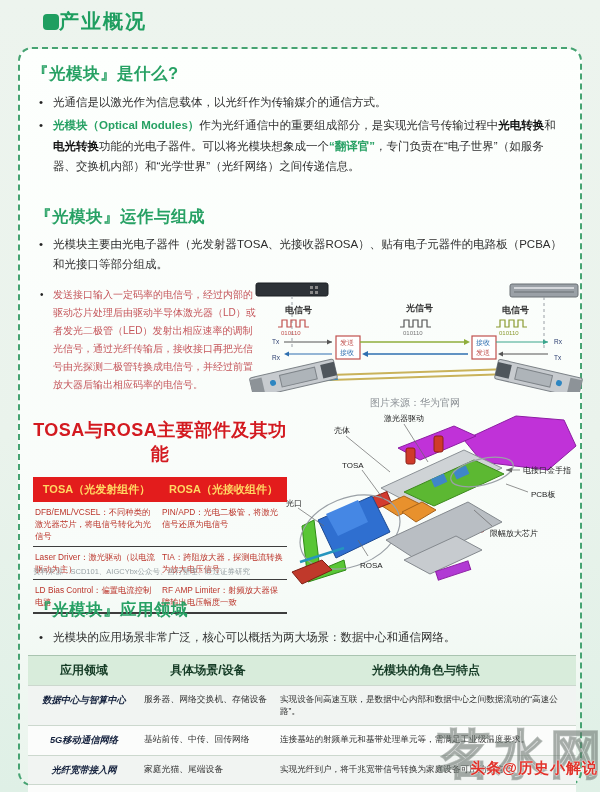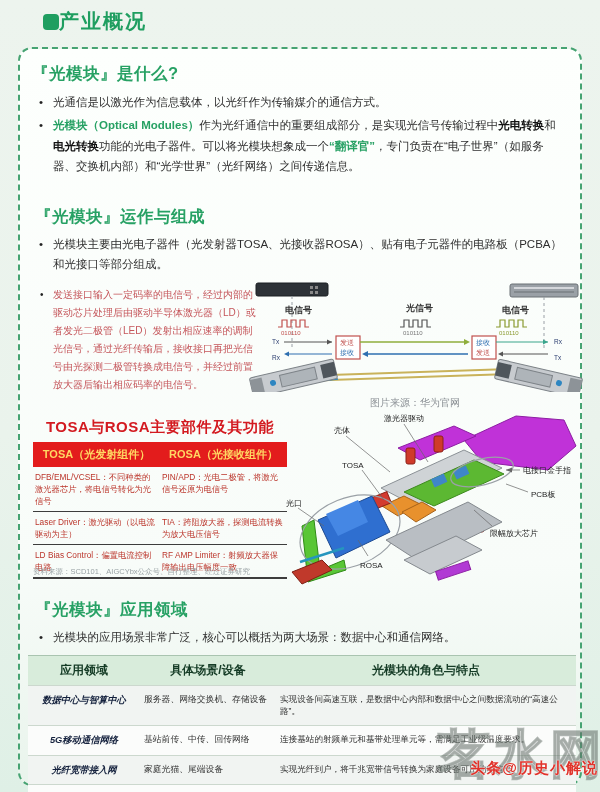--- a/index.html
+++ b/index.html
@@ -18,21 +18,21 @@
   .bullet{position:relative;margin:0 0 3px;padding-left:15px;font-size:11.5px;line-height:1.78;color:#2e2e2e;}
   .bullet .dot{position:absolute;left:1px;top:0;color:#222;}
   .gt{color:#27a164;font-weight:bold;}
   .bk{font-weight:bold;color:#121212;}
   
   .red-note{width:208px;font-size:10px;line-height:1.8;color:#c5565b;position:relative;padding-left:13px;}
   .red-note .dot{position:absolute;left:0;top:0;color:#222;}
   .caption{font-size:10px;color:#8a8f94;text-align:center;}
   
   .tosa{width:254px;}
-  .tosa .tt{font-size:15px;font-weight:bold;color:#d31a20;text-align:center;margin-bottom:5px;letter-spacing:.5px;}
+  .tosa .tt{font-size:18px;font-weight:bold;color:#d31a20;text-align:center;margin-bottom:11px;letter-spacing:.5px;}
   .tosa .hd{display:flex;background:#e31c1c;}
   .tosa .hd div{flex:1;color:#ffd763;font-size:11px;font-weight:bold;text-align:center;padding:5px 2px;}
   .tosa .row{display:flex;border-bottom:1.6px solid #3d3d3d;}
   .tosa .row:last-child{border-bottom:2px solid #3d3d3d;}
   .tosa .cell{flex:1;font-size:8.3px;line-height:1.45;color:#bb352b;padding:4px 4px 4px 2px;}
   .src{font-size:7.5px;color:#9aa3a6;}
   
   .apps{width:548px;border-top:1px solid #a9c4b0;font-size:9px;}
   .apps .hrow{display:grid;grid-template-columns:112px 136px 1fr;background:#d8ecdb;}
   .apps .hrow div{padding:6px 4px;font-size:12px;font-weight:bold;color:#153c26;text-align:center;}

